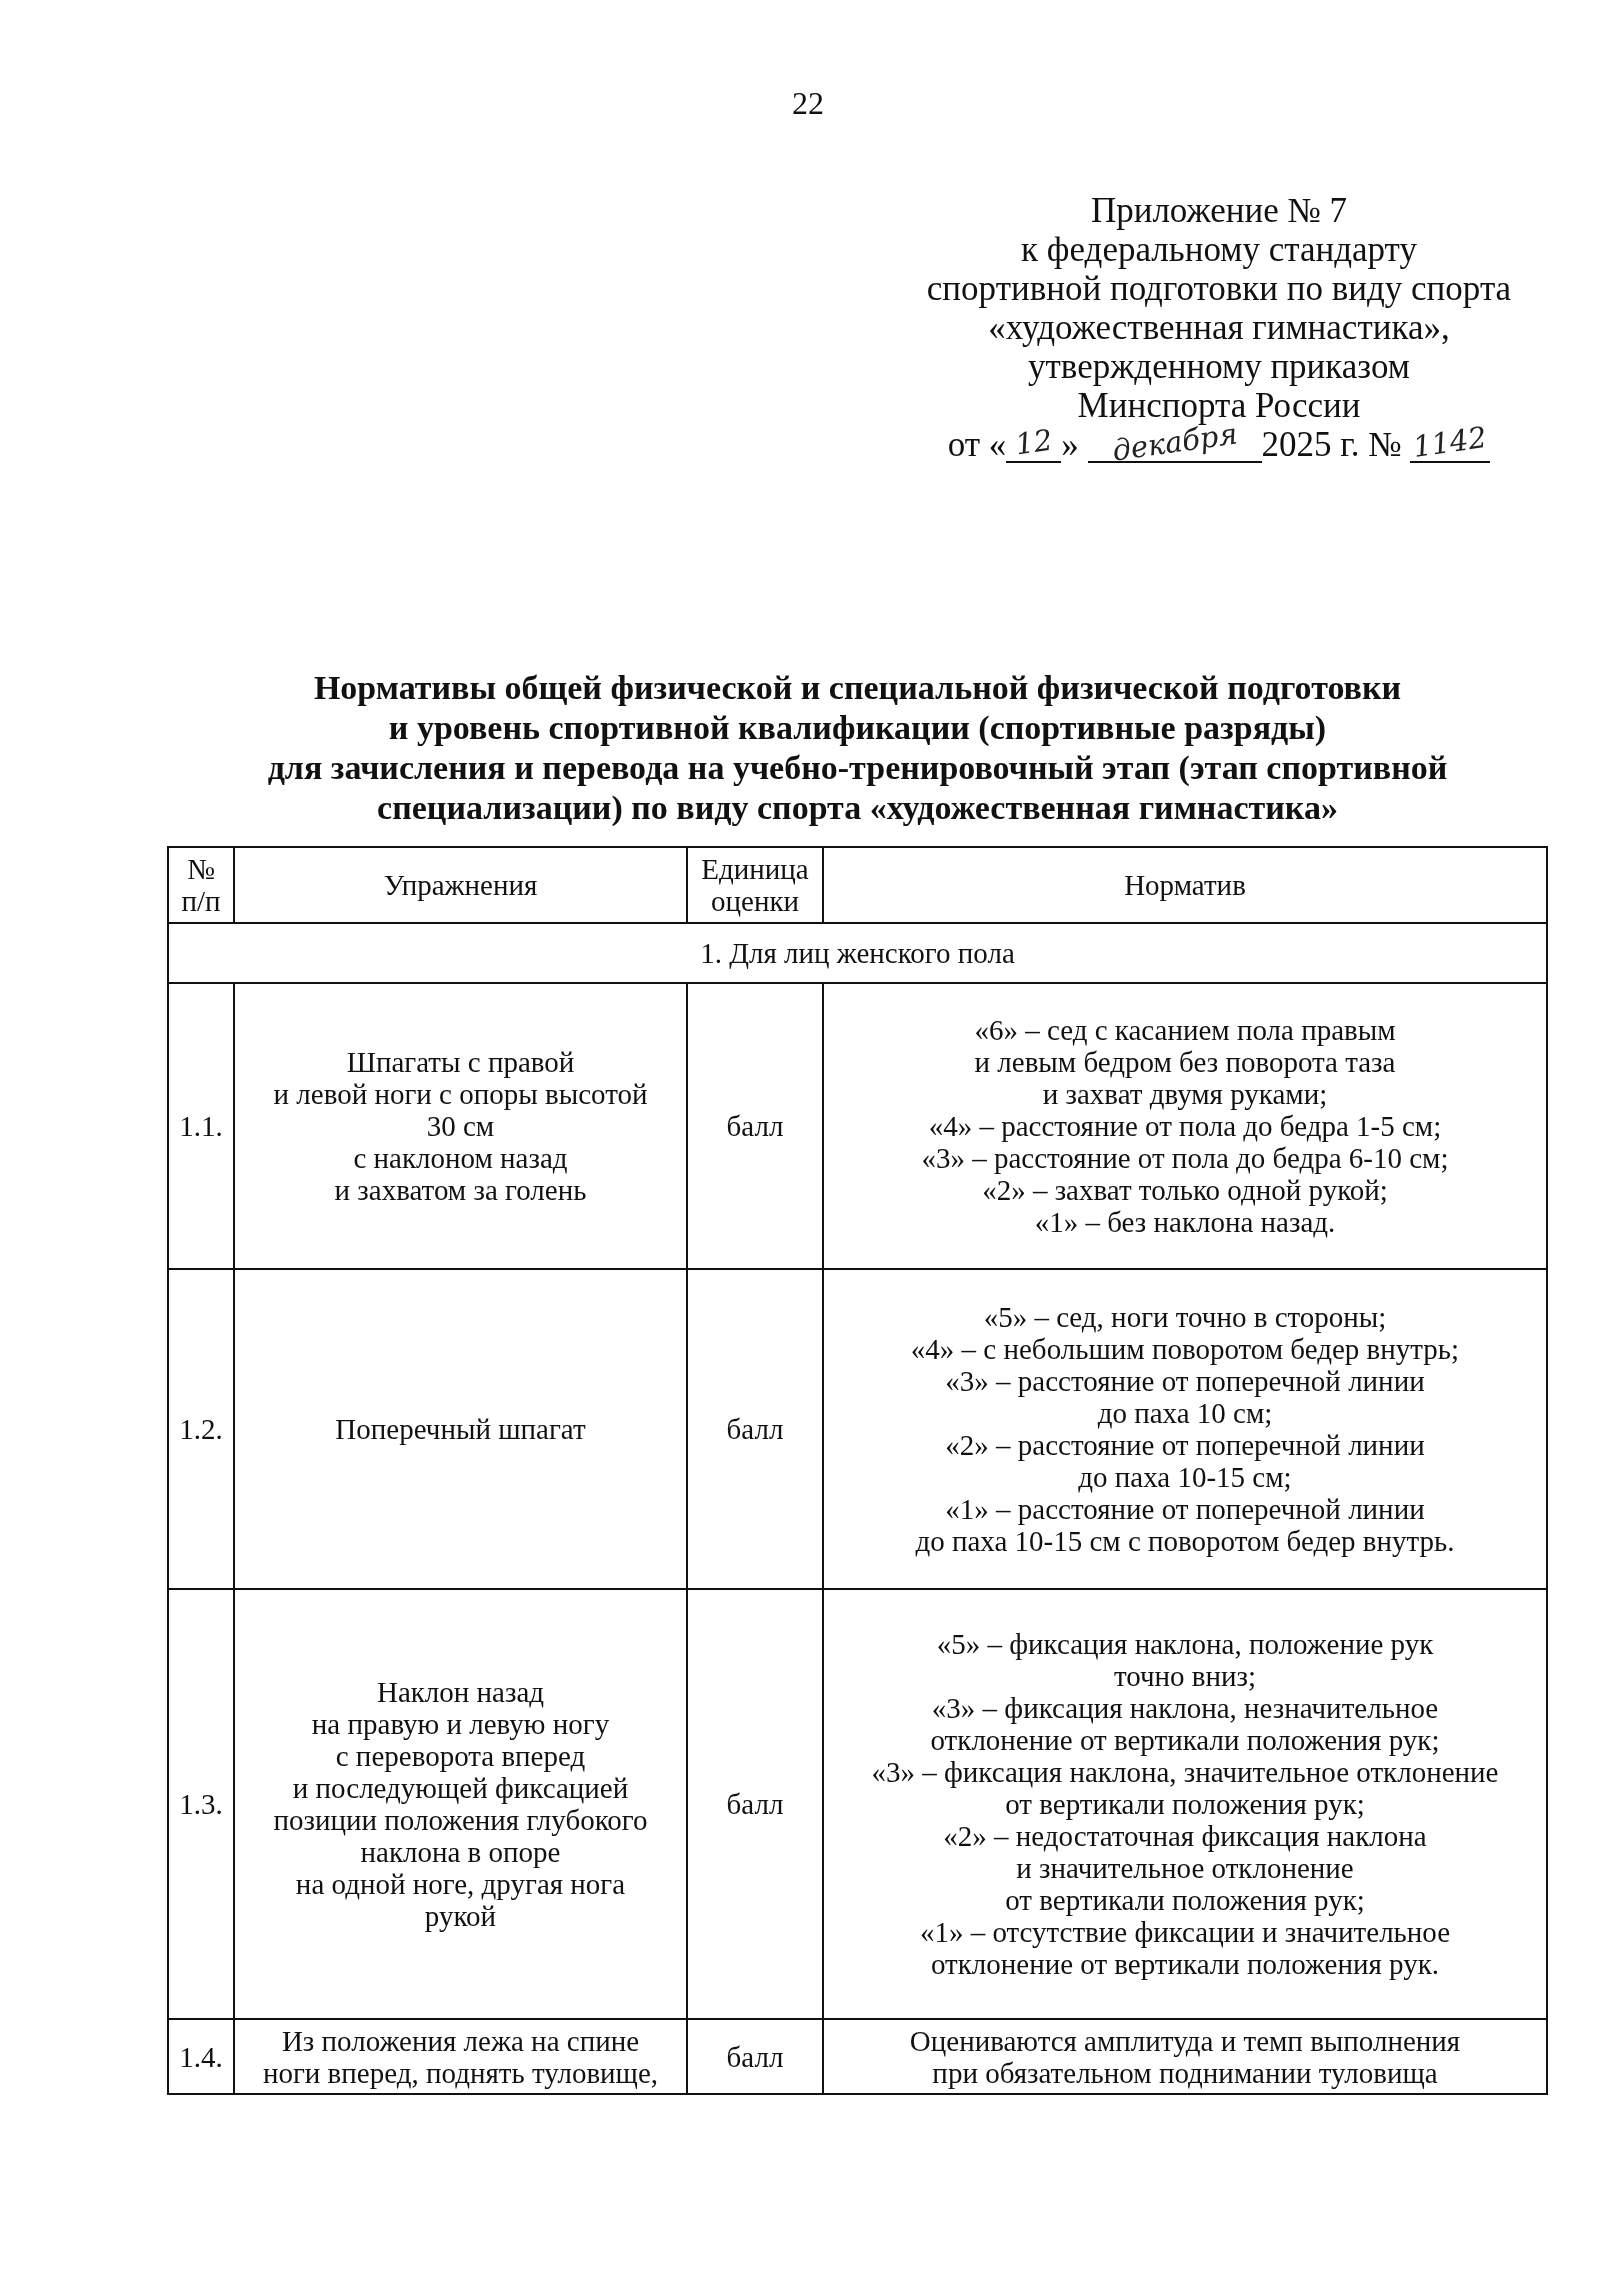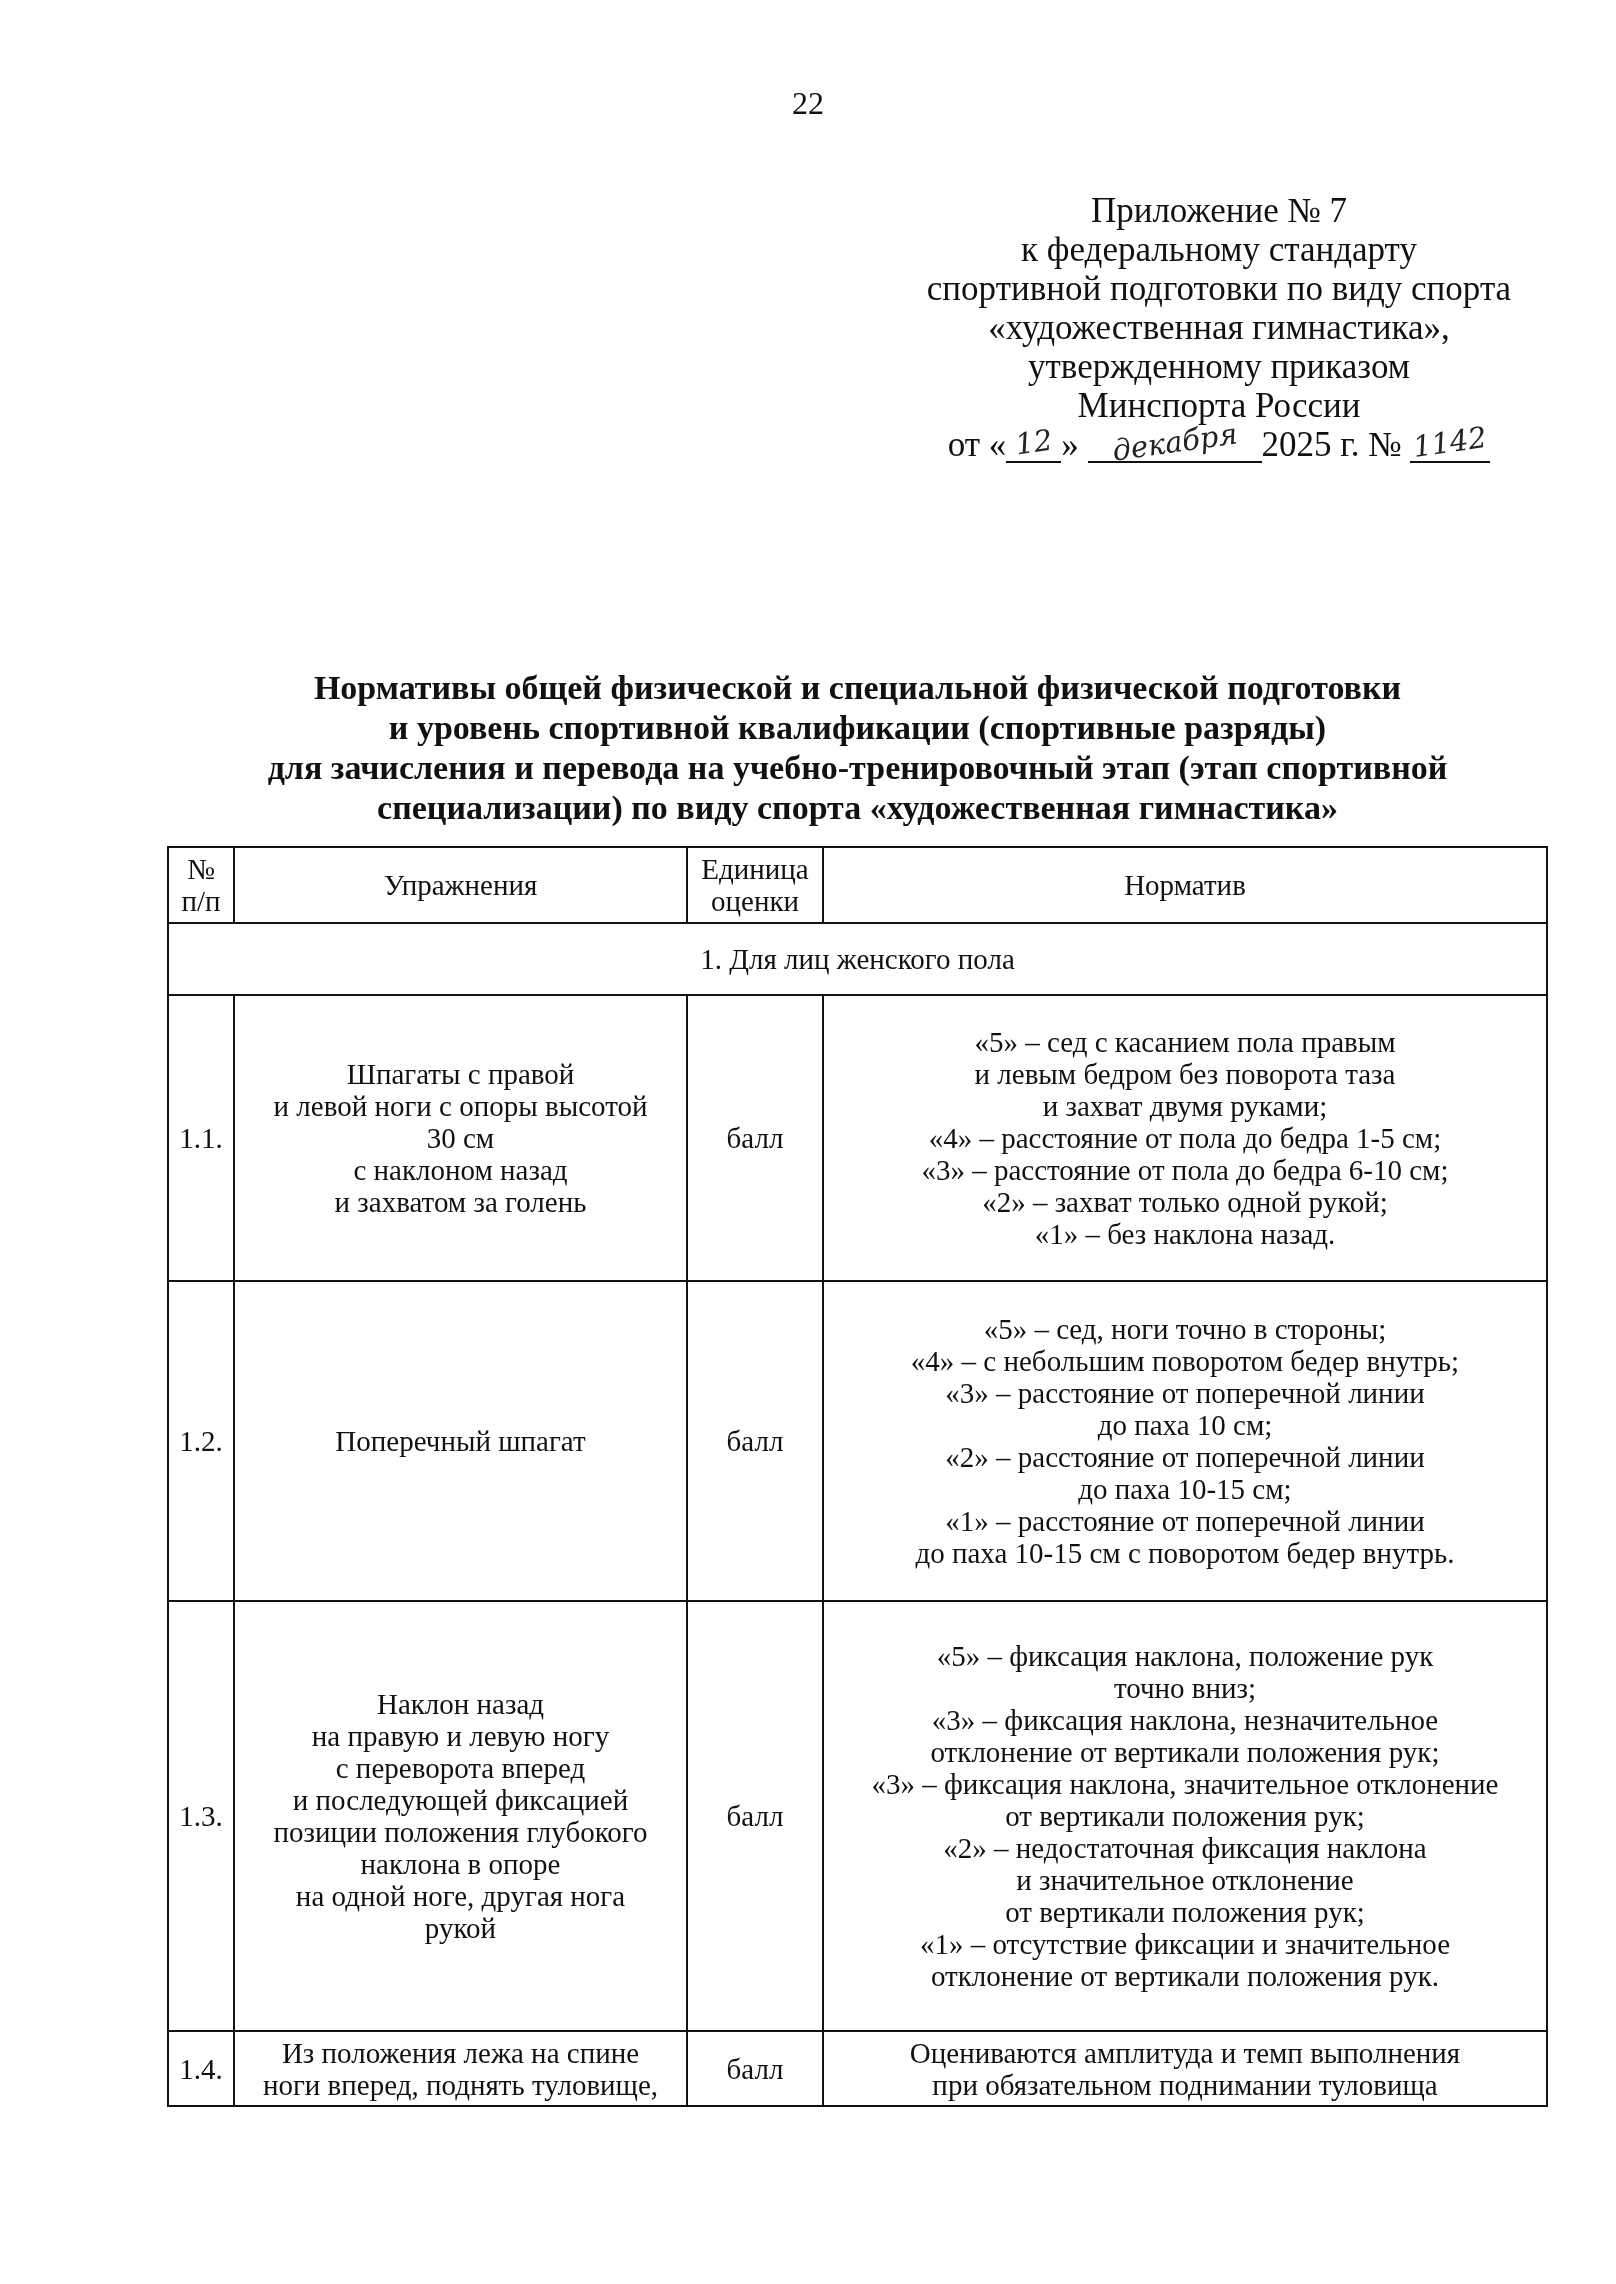--- a/index.html
+++ b/index.html
@@ -83,21 +83,21 @@
       vertical-align: middle;
       padding: 0 3.9px;
       font-weight: normal;
     }
     table.norms .col-num { width: 66px; }
     table.norms .col-ex { width: 453px; }
     table.norms .col-unit { width: 136px; }
     table.norms .col-norm { width: auto; }
     table.norms td.num { padding: 15px 2px; }
     .hdr-row { height: 76px; }
-    .sec-row { height: 72px; }
+    .sec-row { height: 60px; }
     .sec-row td { vertical-align: top; padding-top: 7.8px; }
     .row-11 { height: 286px; }
     .row-12 { height: 320px; }
     .row-13 { height: 430px; }
     .row-14 { height: 75px; }
     .row-14 td { vertical-align: top; }
     .norm-cell .line, .ex-cell .line { display: block; white-space: nowrap; }
   </style>
 </head>
 <body>
@@ -143,21 +143,21 @@
     <td class="num">1.1.</td>
     <td class="ex-cell">
       <span class="line">Шпагаты с правой</span>
       <span class="line">и левой ноги с опоры высотой</span>
       <span class="line">30 см</span>
       <span class="line">с наклоном назад</span>
       <span class="line">и захватом за голень</span>
     </td>
     <td>балл</td>
     <td class="norm-cell">
-      <span class="line">«5» – сед с касанием пола правым</span>
+      <span class="line">«6» – сед с касанием пола правым</span>
       <span class="line">и левым бедром без поворота таза</span>
       <span class="line">и захват двумя руками;</span>
       <span class="line">«4» – расстояние от пола до бедра 1-5 см;</span>
       <span class="line">«3» – расстояние от пола до бедра 6-10 см;</span>
       <span class="line">«2» – захват только одной рукой;</span>
       <span class="line">«1» – без наклона назад.</span>
     </td>
   </tr>
 
   <tr class="row-12">

